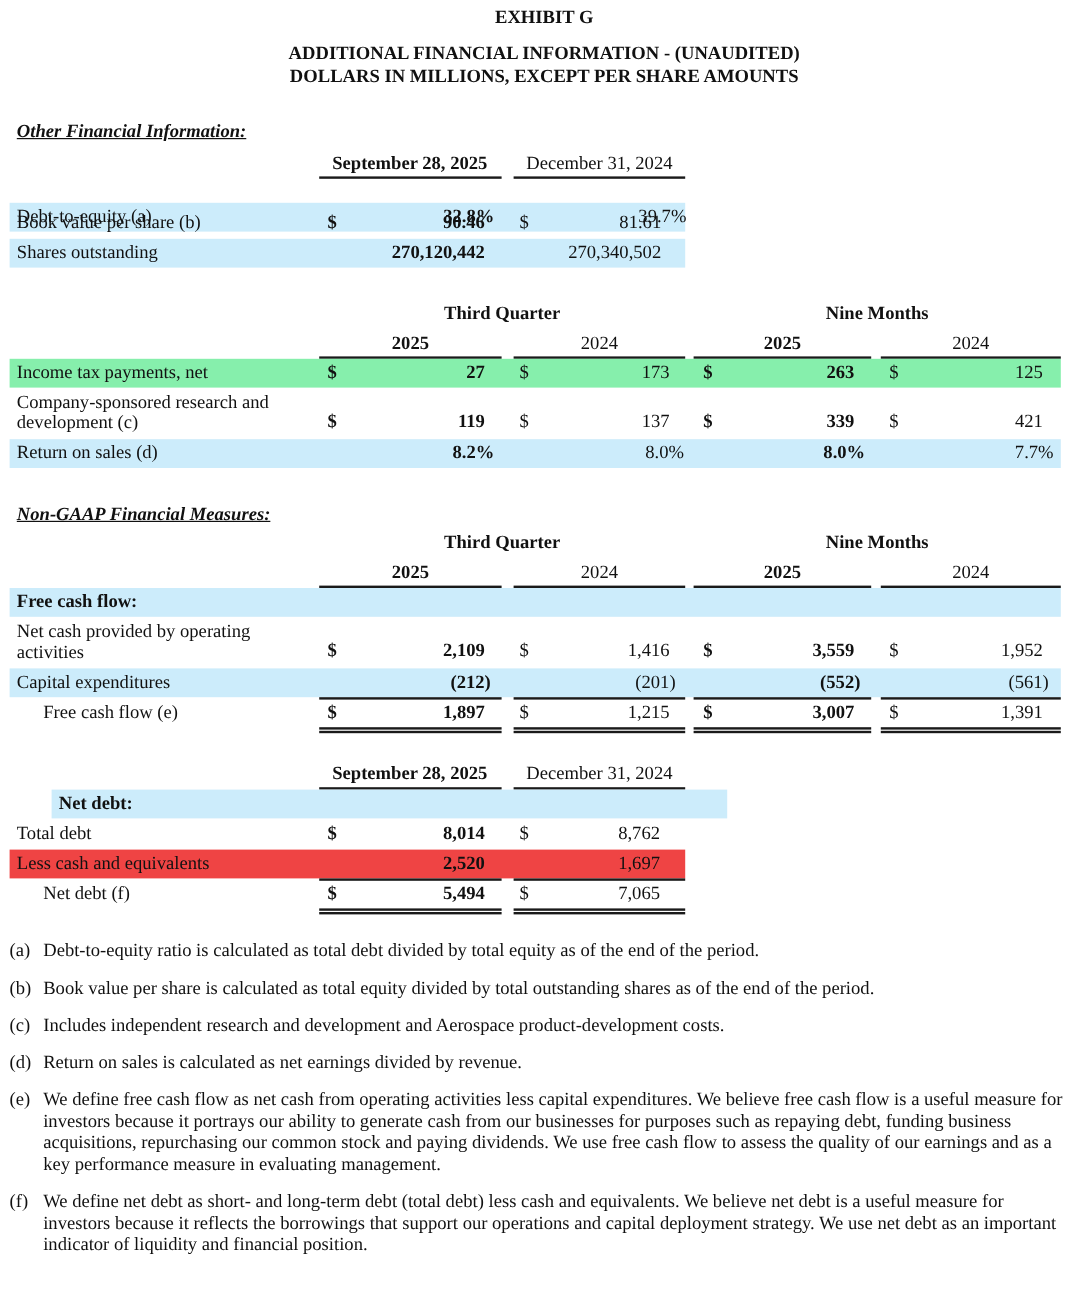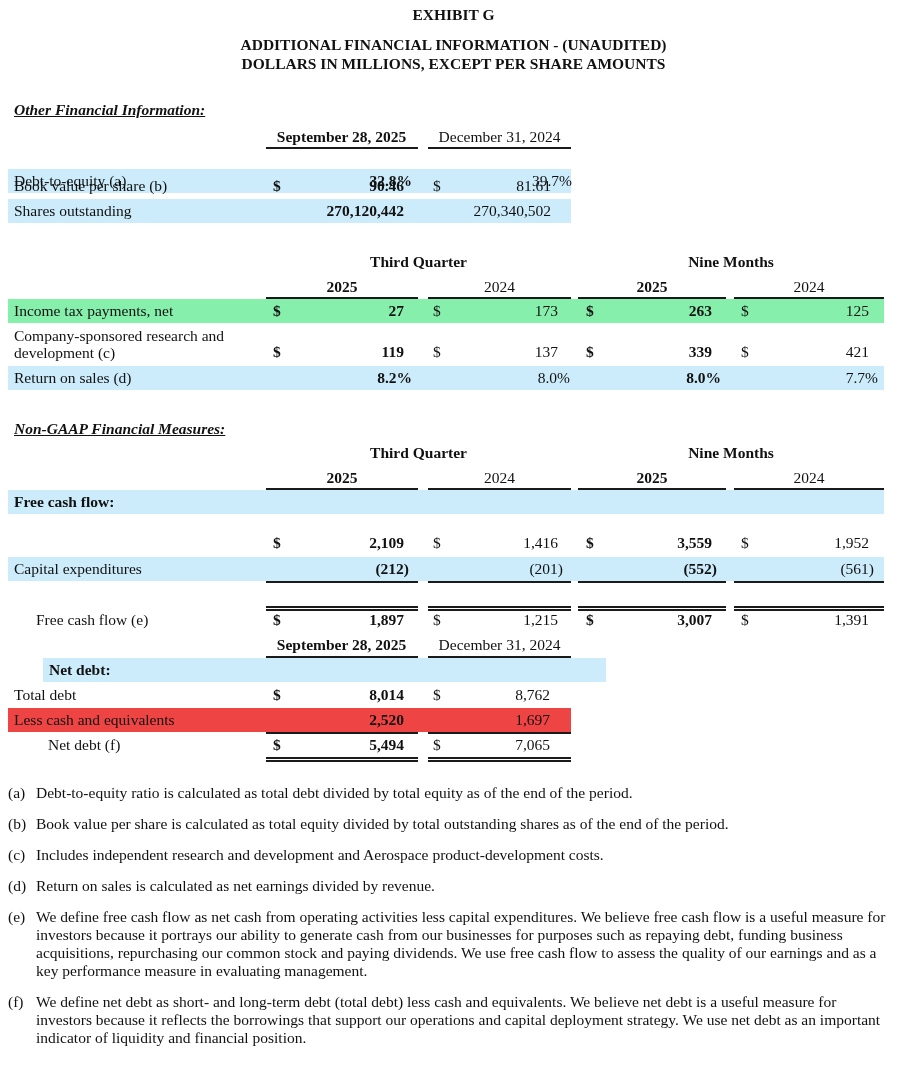--- a/index.html
+++ b/index.html
@@ -120,41 +120,45 @@
   <div class="hdr-text" style="left:734px; width:150px; top:469px;">2024</div>
   <div class="hdr-line" style="left: 266px; width: 152px; top: 488px; background: rgb(26, 26, 26);"></div>
   <div class="hdr-line" style="left: 428px; width: 143px; top: 488px; background: rgb(26, 26, 26);"></div>
   <div class="hdr-line" style="left: 578px; width: 148px; top: 488px; background: rgb(26, 26, 26);"></div>
   <div class="hdr-line" style="left: 734px; width: 150px; top: 488px; background: rgb(26, 26, 26);"></div>
 
   <div class="row shade" style="top: 490px; width: 876px; background: rgb(204, 236, 251);">
     <span class="cell lbl b">Free cash flow:</span>
   </div>
   <div class="row" style="top:515px; width:876px; height:40px;">
+    <span class="cell lbl" style="line-height:17px; top:3px;">
+      <span>Net cash provided by operating</span><br>
+      <span>activities</span>
+    </span>
     <span class="cell dol b" style="left:265px; top:16px; height:24px;">$</span>
     <span class="cell num b" style="left:258px; width:138px; top:16px; height:24px;">2,109</span>
     <span class="cell dol" style="left:425px; top:16px; height:24px;">$</span>
     <span class="cell num" style="left:420px; width:130px; top:16px; height:24px;">1,416</span>
     <span class="cell dol b" style="left:578px; top:16px; height:24px;">$</span>
     <span class="cell num b" style="left:570px; width:134px; top:16px; height:24px;">3,559</span>
     <span class="cell dol" style="left:733px; top:16px; height:24px;">$</span>
     <span class="cell num" style="left:726px; width:135px; top:16px; height:24px;">1,952</span>
   </div>
   <div class="row shade" style="top: 557px; width: 876px; background: rgb(204, 236, 251);">
     <span class="cell lbl">Capital expenditures</span>
     <span class="cell num b" style="left:258px; width:143px;">(212)</span>
     <span class="cell num" style="left:420px; width:135px;">(201)</span>
     <span class="cell num b" style="left:570px; width:139px;">(552)</span>
     <span class="cell num" style="left:726px; width:140px;">(561)</span>
   </div>
   <div class="hdr-line" style="left: 266px; width: 152px; top: 581px; height: 1.5px; background: rgb(26, 26, 26);"></div>
   <div class="hdr-line" style="left: 428px; width: 143px; top: 581px; height: 1.5px; background: rgb(26, 26, 26);"></div>
   <div class="hdr-line" style="left: 578px; width: 148px; top: 581px; height: 1.5px; background: rgb(26, 26, 26);"></div>
   <div class="hdr-line" style="left: 734px; width: 150px; top: 581px; height: 1.5px; background: rgb(26, 26, 26);"></div>
-  <div class="row" style="top:582px; width:876px;margin-top:26px;">
+  <div class="row" style="top:582px; width:876px;">
     <span class="cell lbl" style="left:28px;">Free cash flow (e)</span>
     <span class="cell dol b" style="left:265px;">$</span>
     <span class="cell num b" style="left:258px; width:138px;">1,897</span>
     <span class="cell dol" style="left:425px;">$</span>
     <span class="cell num" style="left:420px; width:130px;">1,215</span>
     <span class="cell dol b" style="left:578px;">$</span>
     <span class="cell num b" style="left:570px; width:134px;">3,007</span>
     <span class="cell dol" style="left:733px;">$</span>
     <span class="cell num" style="left:726px; width:135px;">1,391</span>
   </div>
@@ -185,21 +189,21 @@
     <span class="cell num" style="left:420px; width:122px;">8,762</span>
   </div>
   <div class="row shade" style="top: 708px; width: 563px; background: #ef4444;">
     <span class="cell lbl">Less cash and equivalents</span>
     <span class="cell num b" style="left:258px; width:138px;">2,520</span>
     <span class="cell num" style="left:420px; width:122px;">1,697</span>
   </div>
   <div class="hdr-line" style="left: 266px; width: 152px; top: 732px; height: 1.5px; background: rgb(26, 26, 26);"></div>
   <div class="hdr-line" style="left: 428px; width: 143px; top: 732px; height: 1.5px; background: rgb(26, 26, 26);"></div>
   <div class="row" style="top:733px; width:563px;">
-    <span class="cell lbl" style="left:40px;">Net debt (f)</span>
+    <span class="cell lbl" style="left:28px;">Net debt (f)</span>
     <span class="cell dol b" style="left:265px;">$</span>
     <span class="cell num b" style="left:258px; width:138px;">5,494</span>
     <span class="cell dol" style="left:425px;">$</span>
     <span class="cell num" style="left:420px; width:122px;">7,065</span>
   </div>
   <div class="dbl" style="left: 266px; width: 152px; top: 757px; background: rgb(26, 26, 26);"></div>
   <div class="dbl" style="left: 266px; width: 152px; top: 760px; background: rgb(26, 26, 26);"></div>
   <div class="dbl" style="left: 428px; width: 143px; top: 757px; background: rgb(26, 26, 26);"></div>
   <div class="dbl" style="left: 428px; width: 143px; top: 760px; background: rgb(26, 26, 26);"></div>
 </div>

